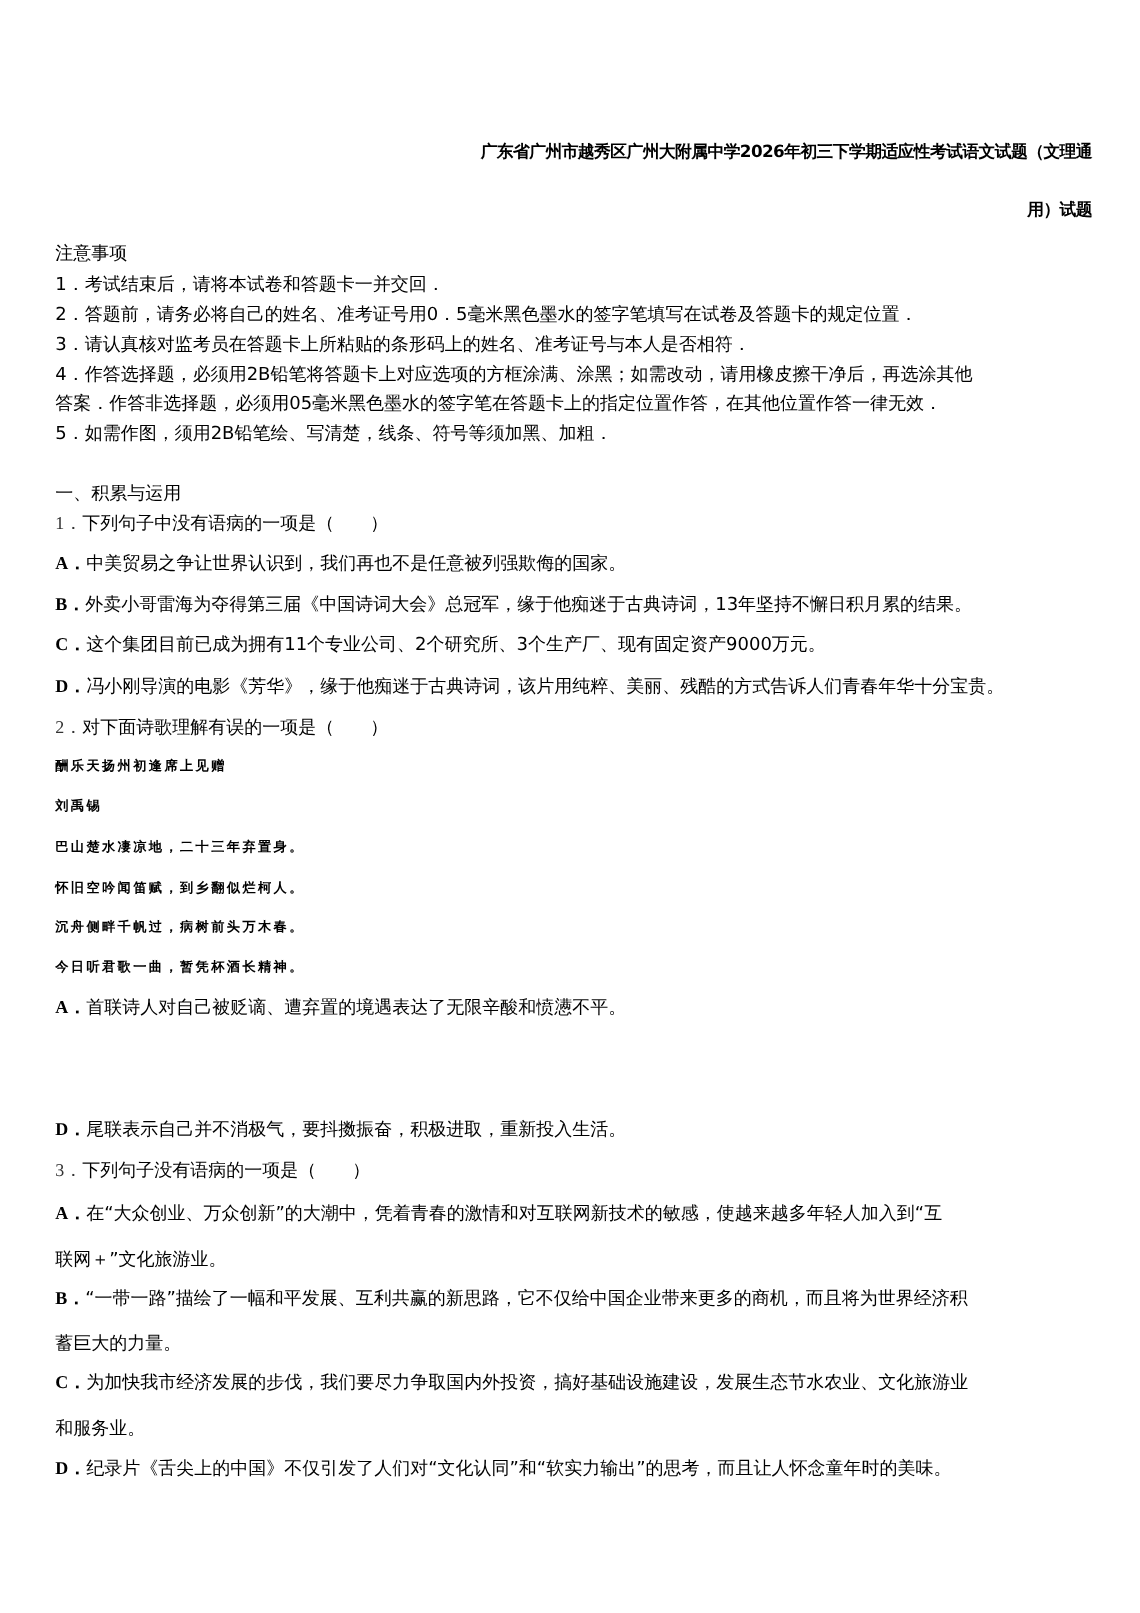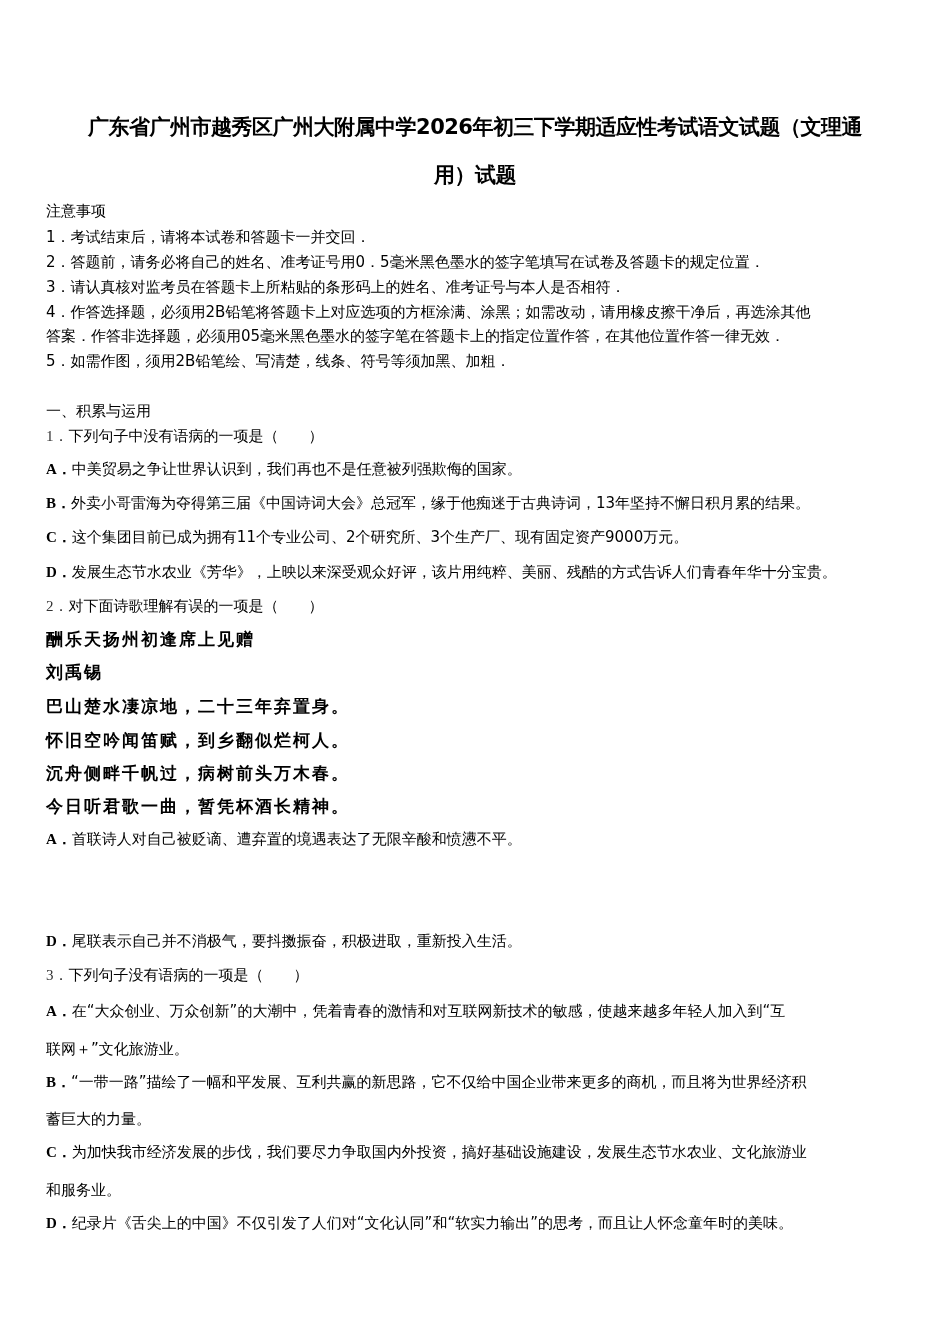--- a/index.html
+++ b/index.html
@@ -1,22 +1,22 @@
 <!DOCTYPE html>
 <html><head>
 <meta charset="utf-8">
 <style>
   html, body { margin: 0; padding: 0; background: #ffffff; }
   body { width: 950px; height: 1344px; position: relative; overflow: hidden; color: #000; font-family: "DejaVu Sans", sans-serif; }
   .page { position: absolute; left: 0; top: 0; width: 950px; height: 1344px; }
-  .title { position: absolute; left: 40px; width: 870px; text-align: center; font-weight: bold; font-size: 21px; line-height: 30px; letter-spacing: -0.5px; }
+  .title { position: absolute; left: 40px; width: 870px; text-align: right; font-weight: bold; font-size: 14px; line-height: 30px; letter-spacing: -0.5px; }
   .title.l1 { top: 112px; }
   .title.l2 { top: 160px; }
   .line { position: absolute; left: 46px; font-size: 15px; line-height: 20px; white-space: nowrap; }
-  .poem { font-family: "DejaVu Serif", serif; font-weight: bold; letter-spacing: 2px; font-size: 17px; text-align: right; }
+  .poem { font-family: "DejaVu Serif", serif; font-weight: bold; letter-spacing: 2px; font-size: 11px; text-align: right; }
   .opt-letter { font-family: "Liberation Serif", serif; font-weight: bold; }
   .qnum { font-family: "Liberation Serif", serif; color: #333; }
 </style>
 </head>
 <body>
 
 <div class="page">
 
   <div class="title l1">广东省广州市越秀区广州大附属中学2026年初三下学期适应性考试语文试题（文理通</div>
   <div class="title l2">用）试题</div>
@@ -37,21 +37,21 @@
   <div class="line" style="top:459px">
     <span class="opt-letter">A．</span><span>中美贸易之争让世界认识到，我们再也不是任意被列强欺侮的国家。</span>
   </div>
   <div class="line" style="top:493px">
     <span class="opt-letter">B．</span><span>外卖小哥雷海为夺得第三届《中国诗词大会》总冠军，缘于他痴迷于古典诗词，13年坚持不懈日积月累的结果。</span>
   </div>
   <div class="line" style="top:527px">
     <span class="opt-letter">C．</span><span>这个集团目前已成为拥有11个专业公司、2个研究所、3个生产厂、现有固定资产9000万元。</span>
   </div>
   <div class="line" style="top:562px">
-    <span class="opt-letter">D．</span><span>发展生态节水农业《芳华》，上映以来深受观众好评，该片用纯粹、美丽、残酷的方式告诉人们青春年华十分宝贵。</span>
+    <span class="opt-letter">D．</span><span>冯小刚导演的电影《芳华》，缘于他痴迷于古典诗词，该片用纯粹、美丽、残酷的方式告诉人们青春年华十分宝贵。</span>
   </div>
 
   <div class="line" style="top:596px">
     <span class="qnum">2．</span><span>对下面诗歌理解有误的一项是（　　）</span>
   </div>
   <div class="line poem" style="top:629px">酬乐天扬州初逢席上见赠</div>
   <div class="line poem" style="top:662px">刘禹锡</div>
   <div class="line poem" style="top:696px">巴山楚水凄凉地，二十三年弃置身。</div>
   <div class="line poem" style="top:730px">怀旧空吟闻笛赋，到乡翻似烂柯人。</div>
   <div class="line poem" style="top:763px">沉舟侧畔千帆过，病树前头万木春。</div>

